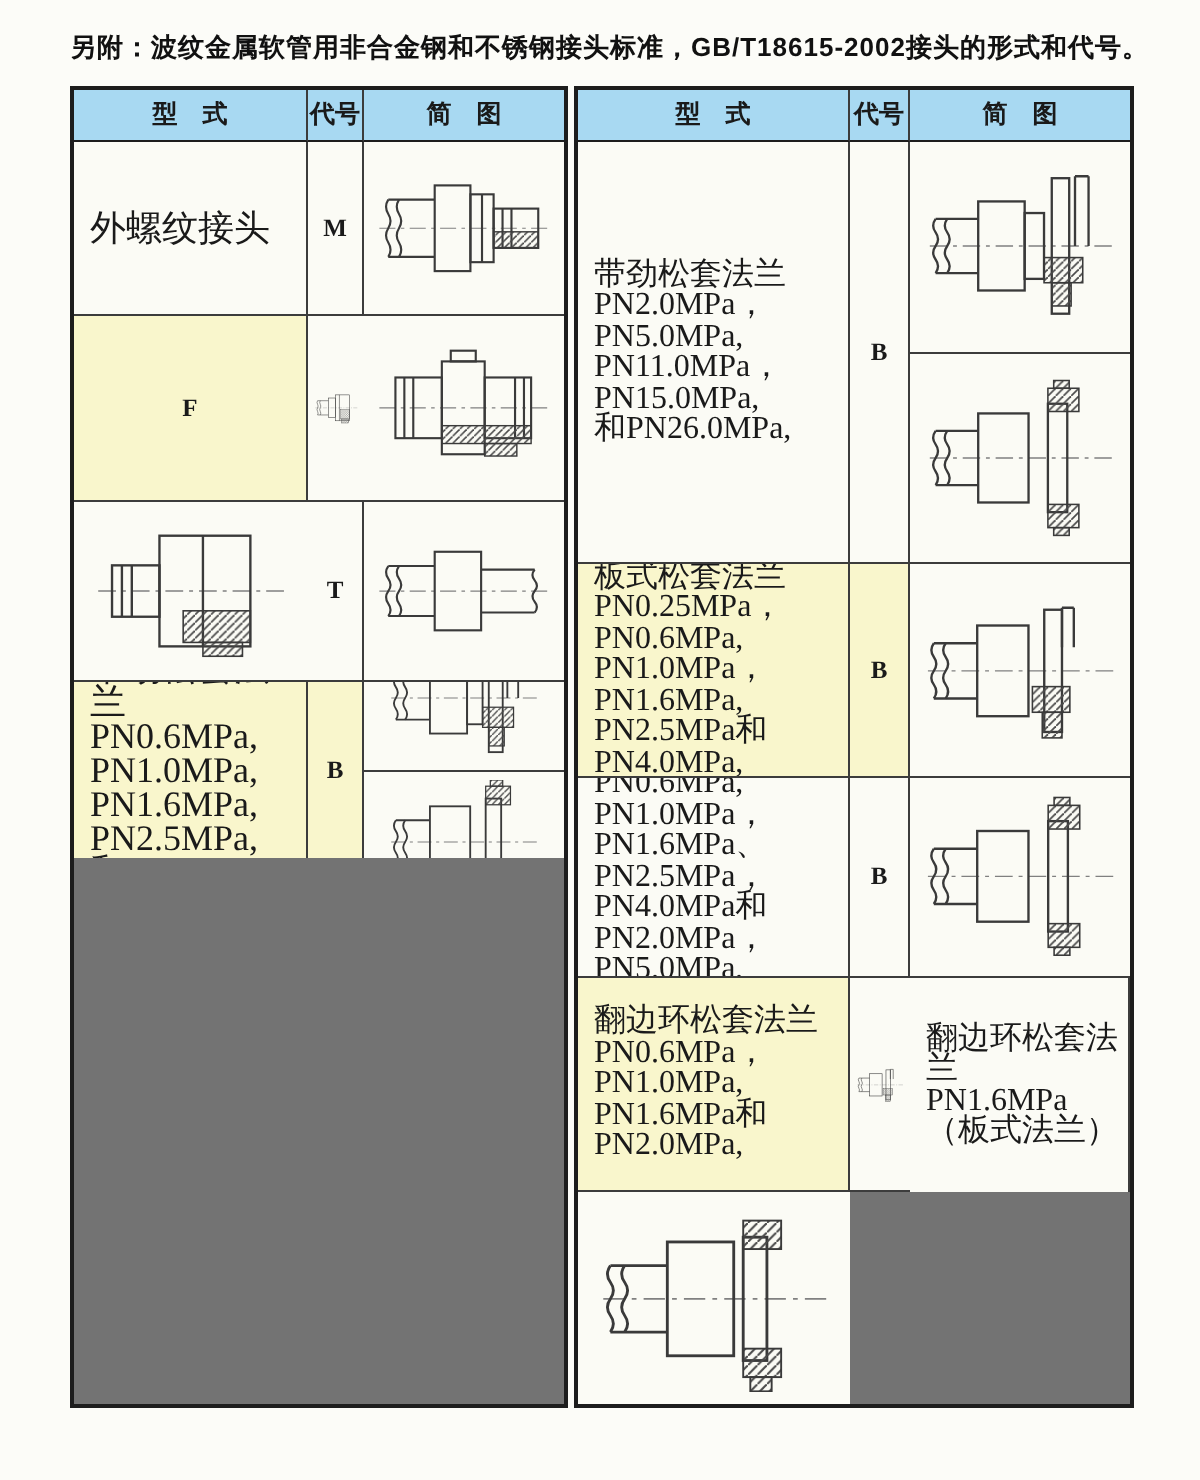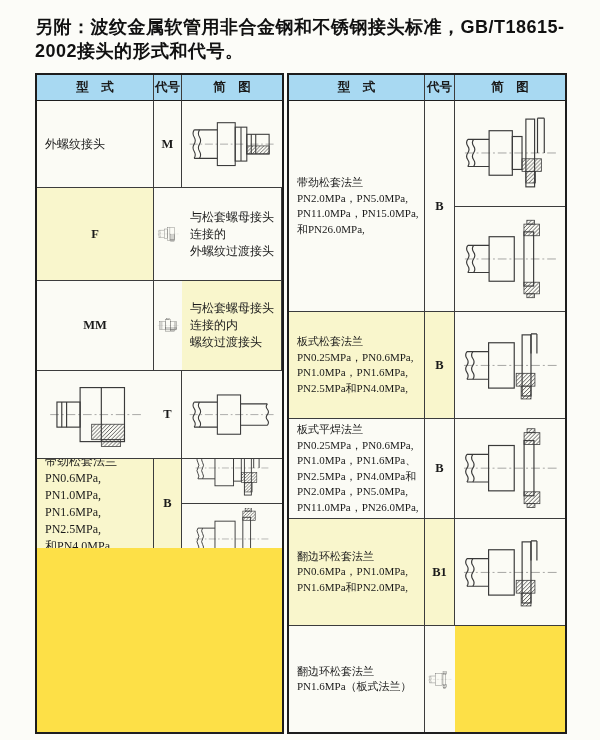--- a/index.html
+++ b/index.html
@@ -6,28 +6,28 @@
   body{
     width:600px;height:740px;
     background:#ffffff;
     font-family:"Liberation Serif","DejaVu Serif",serif;
     color:#1a1a1a;
     -webkit-font-smoothing:antialiased;
   }
   .page{width:600px;height:740px;background:#fcfcf8;overflow:hidden;position:relative;}
   .doc-title{
     font-family:"Liberation Sans","DejaVu Sans",sans-serif;
-    font-weight:bold;font-size:18px;letter-spacing:0.5px;
+    font-weight:bold;font-size:13px;letter-spacing:0.5px;
     margin:0;padding:15px 10px 10px 35px;color:#111;
   }
   .tables{display:flex;margin-left:35px;}
   .tbl{
     display:grid;
     border:2px solid #1d1d1d;
-    background:#fde047;
+    background:#737373;
   }
   .tbl-left{
     grid-template-columns:117px 28px 100px;
     grid-template-rows:26px 87px 93px 90px 88px 89px 184px;
   }
   .tbl-right{
     grid-template-columns:136px 30px 110px;
     grid-template-rows:26px 211px 107px 100px 107px 106px;
     margin-left:3px;
   }
@@ -44,23 +44,23 @@
     background:#a8d9f2;
     display:flex;align-items:center;justify-content:center;
     font-weight:bold;font-size:12.5px;
     border-bottom:1.5px solid #1d1d1d;
   }
   .hl{background:#f9f6cc;}
   .type{
     display:flex;align-items:center;
     padding:4px 3px 4px 8px;
     white-space:pre-line;
-    font-size:12px;line-height:17px;
-  }
-  .tbl-right .type{font-size:11px;line-height:15.5px;}
+    font-size:18px;line-height:17px;
+  }
+  .tbl-right .type{font-size:16px;line-height:15.5px;}
   .code{
     display:flex;align-items:center;justify-content:center;
     font-weight:bold;font-size:12.5px;
   }
   .diag{display:flex;align-items:center;justify-content:center;padding:2px;}
   .diag svg{width:93%;height:93%;}
   .split{flex-direction:column;padding:0;}
   .sub{flex:1;width:100%;display:flex;align-items:center;justify-content:center;box-sizing:border-box;}
   .sub svg{width:88%;height:88%;}
   .sub2{border-top:1px solid #3c3c3c;}
@@ -116,41 +116,36 @@
             <path class="ln" d="M8 24 q-2.5 4 0 8 t0 8 t0 8 t0 8"></path>
             <path class="ln" d="M14 24 q-2.5 4 0 8 t0 8 t0 8 t0 8"></path>
             <rect class="ln" x="32" y="18" width="16" height="44"></rect>
             <rect class="ln" x="48" y="11" width="32" height="58"></rect>
             <line class="ln" x1="57" y1="11" x2="57" y2="69"></line>
             <rect class="ht" x="60" y="44" width="20" height="21"></rect>
             <rect class="ht" x="62" y="65" width="16" height="9"></rect>
           </svg>
         </div>
 
-      <div class="cell type">与松套螺母接头连接的
-外螺纹过渡接头</div>
-      <div class="cell code">MM</div>
       <div class="cell diag lc">
           <svg viewBox="0 0 100 80" preserveAspectRatio="xMidYMid meet">
             <line class="cl" x1="3" y1="40" x2="97" y2="40"></line>
             <rect class="ln" x="12" y="23" width="26" height="34"></rect>
             <line class="ln" x1="17" y1="23" x2="17" y2="57"></line>
             <line class="ln" x1="22" y1="23" x2="22" y2="57"></line>
             <rect class="ln" x="38" y="14" width="24" height="52"></rect>
             <rect class="ln" x="43" y="8" width="14" height="6"></rect>
             <rect class="ln" x="62" y="23" width="26" height="34"></rect>
             <line class="ln" x1="79" y1="23" x2="79" y2="57"></line>
             <line class="ln" x1="84" y1="23" x2="84" y2="57"></line>
             <rect class="ht" x="38" y="50" width="50" height="10"></rect>
             <rect class="ht" x="62" y="60" width="18" height="7"></rect>
           </svg>
         </div>
 
-      <div class="cell type hl">与松套螺母接头连接的内
-螺纹过渡接头</div>
       <div class="cell diag lc">
           <svg viewBox="0 0 100 80" preserveAspectRatio="xMidYMid meet">
             <line class="cl" x1="3" y1="40" x2="97" y2="40"></line>
             <rect class="ln" x="10" y="27" width="24" height="26"></rect>
             <line class="ln" x1="15" y1="27" x2="15" y2="53"></line>
             <line class="ln" x1="20" y1="27" x2="20" y2="53"></line>
             <rect class="ln" x="34" y="12" width="46" height="56"></rect>
             <line class="ln" x1="56" y1="12" x2="56" y2="68"></line>
             <rect class="ht" x="46" y="50" width="34" height="16"></rect>
             <rect class="ht" x="56" y="66" width="20" height="7"></rect>
@@ -285,21 +280,20 @@
             <rect class="ht" x="64" y="4" width="16" height="12"></rect>
             <rect class="ht" x="64" y="64" width="16" height="12"></rect>
             <rect class="ht" x="67" y="0" width="8" height="4"></rect>
             <rect class="ht" x="67" y="76" width="8" height="4"></rect>
           </svg>
         </div>
 
       <div class="cell type hl">翻边环松套法兰
 PN0.6MPa，PN1.0MPa,
 PN1.6MPa和PN2.0MPa,</div>
-      <div class="cell code hl">B1</div>
       <div class="cell diag lc">
           <svg viewBox="0 0 100 80" preserveAspectRatio="xMidYMid meet">
             <line class="cl" x1="3" y1="40" x2="97" y2="40"></line>
             <path class="ln" d="M6 26 H28 M6 54 H28"></path>
             <path class="ln" d="M6 26 q-2.5 3.5 0 7 t0 7 t0 7 t0 7"></path>
             <path class="ln" d="M12 26 q-2.5 3.5 0 7 t0 7 t0 7 t0 7"></path>
             <rect class="ln" x="28" y="17" width="26" height="46"></rect>
             <rect class="ln" x="62" y="9" width="9" height="62"></rect>
             <path class="ln" d="M71 8 V28 M77 8 V28 M71 8 H77"></path>
             <rect class="ht" x="56" y="48" width="19" height="13"></rect>

